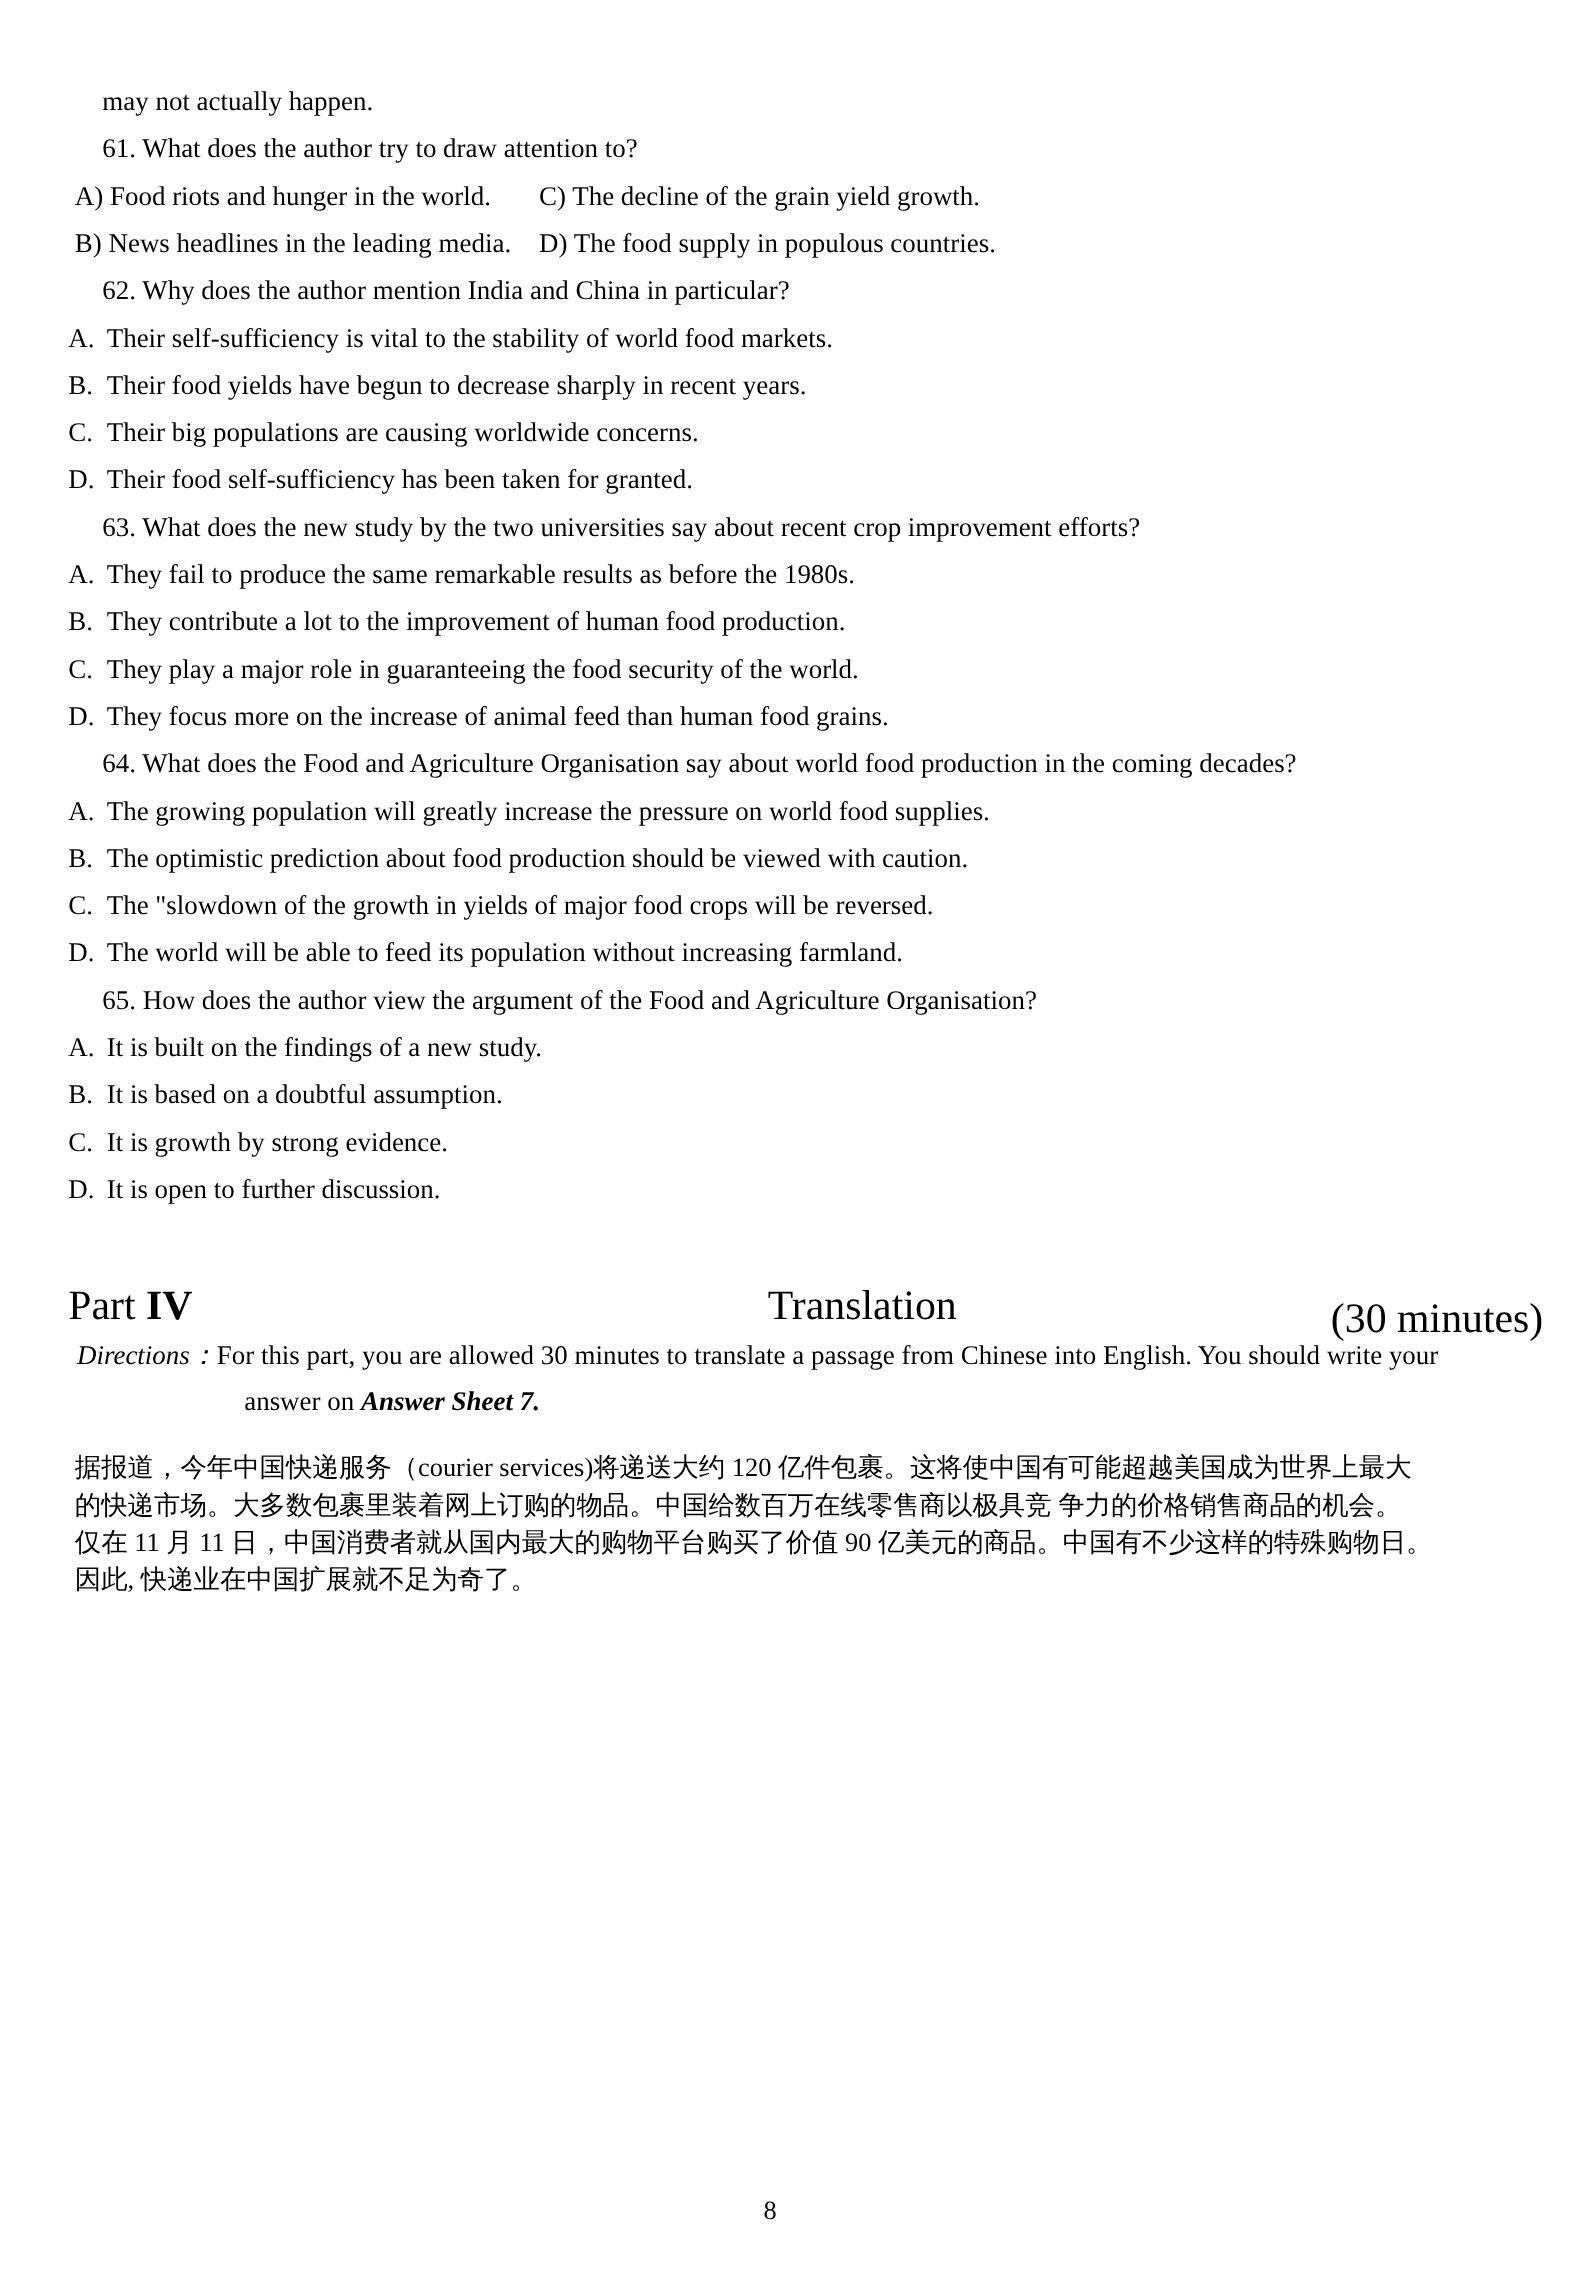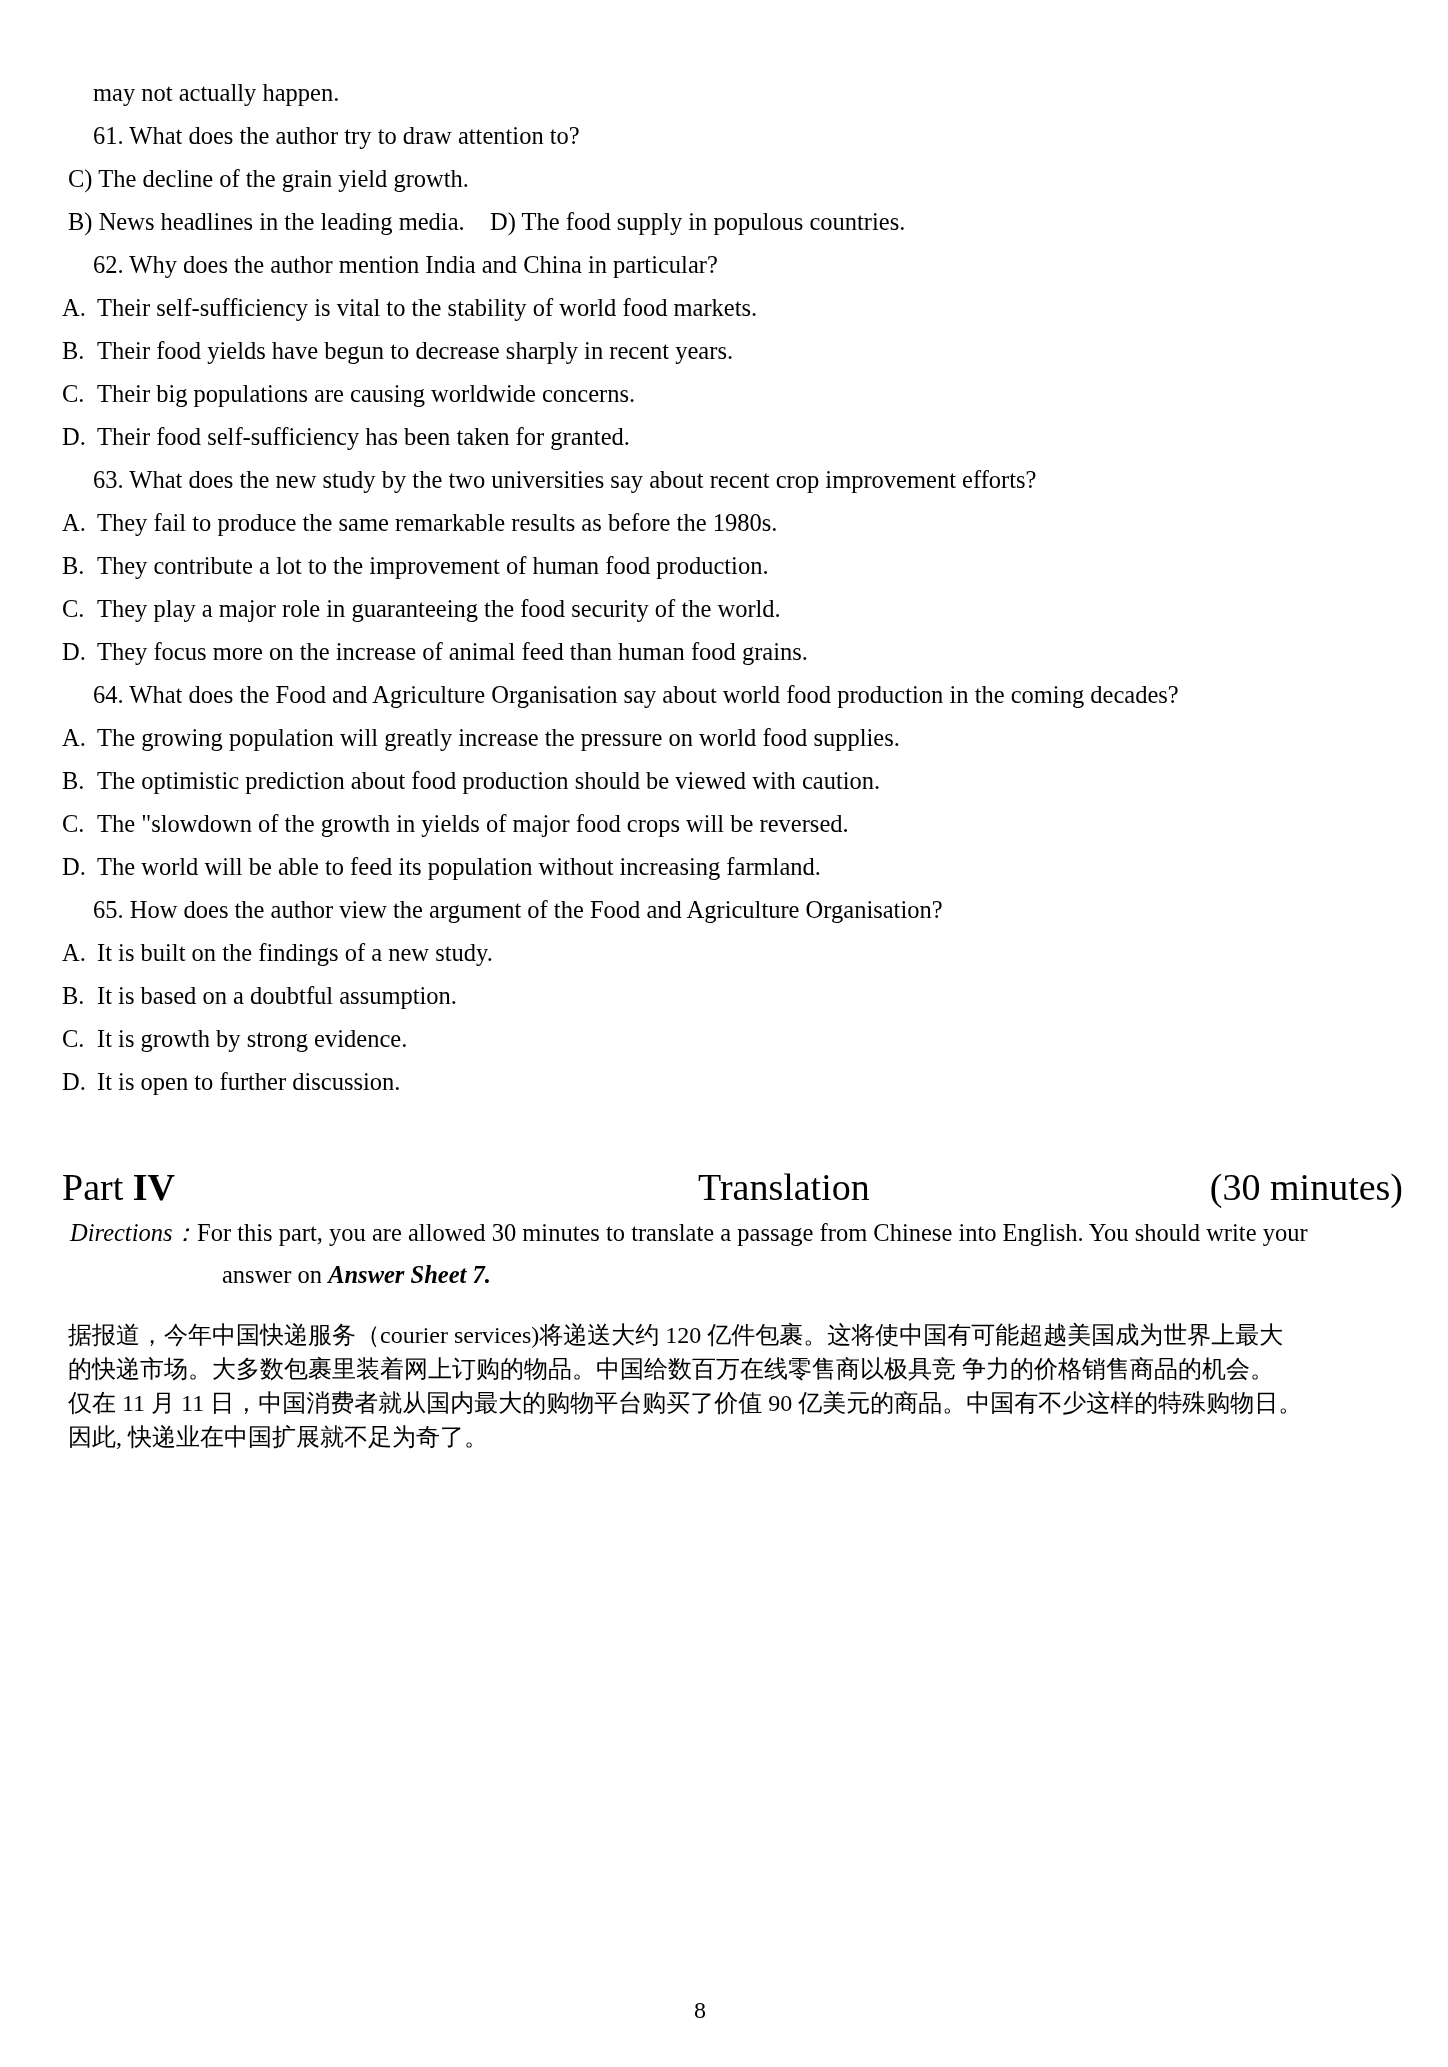--- a/index.html
+++ b/index.html
@@ -17,21 +17,21 @@
   .twocell1{flex:0 0 422px;width:422px;}
   .optrow{display:flex;white-space:nowrap;}
   .optletter{flex:0 0 35px;width:35px;}
   .opttext{flex:1;}
   #part-heading{
     position:absolute;left:62px;top:1163px;width:1341px;height:50px;
     font-size:38px;line-height:48px;
   }
   #part-label{position:absolute;left:0;top:0;}
   #part-title{position:absolute;left:636px;top:0;}
-  #part-duration{position:absolute;right:0;top:0;}
+  #part-duration{position:absolute;right:0;top:12px;}
   .bold{font-weight:bold;}
   .it{font-style:italic;}
   .bi{font-weight:bold;font-style:italic;}
   #directions{
     position:absolute;left:62px;top:1212px;width:1345px;
     font-size:24.5px;line-height:42px;
   }
   .dir-line1{padding-left:8px;white-space:nowrap;}
   .dir-line2{padding-left:160px;white-space:nowrap;}
   #passage{
@@ -46,20 +46,21 @@
 </style>
 </head>
 <body>
 
 <div id="qblock">
 
   <div class="qline">may not actually happen.</div>
 
   <div class="qline">61. What does the author try to draw attention to?</div>
   <div class="tworow">
+    <span class="twocell1"><span>A)</span> <span>Food riots and hunger in the world.</span></span>
     <span><span>C)</span> <span>The decline of the grain yield growth.</span></span>
   </div>
   <div class="tworow">
     <span class="twocell1"><span>B)</span> <span>News headlines in the leading media.</span></span>
     <span><span>D)</span> <span>The food supply in populous countries.</span></span>
   </div>
 
   <div class="qline">62. Why does the author mention India and China in particular?</div>
   <div class="optrow">
       <span class="optletter">A.</span>

